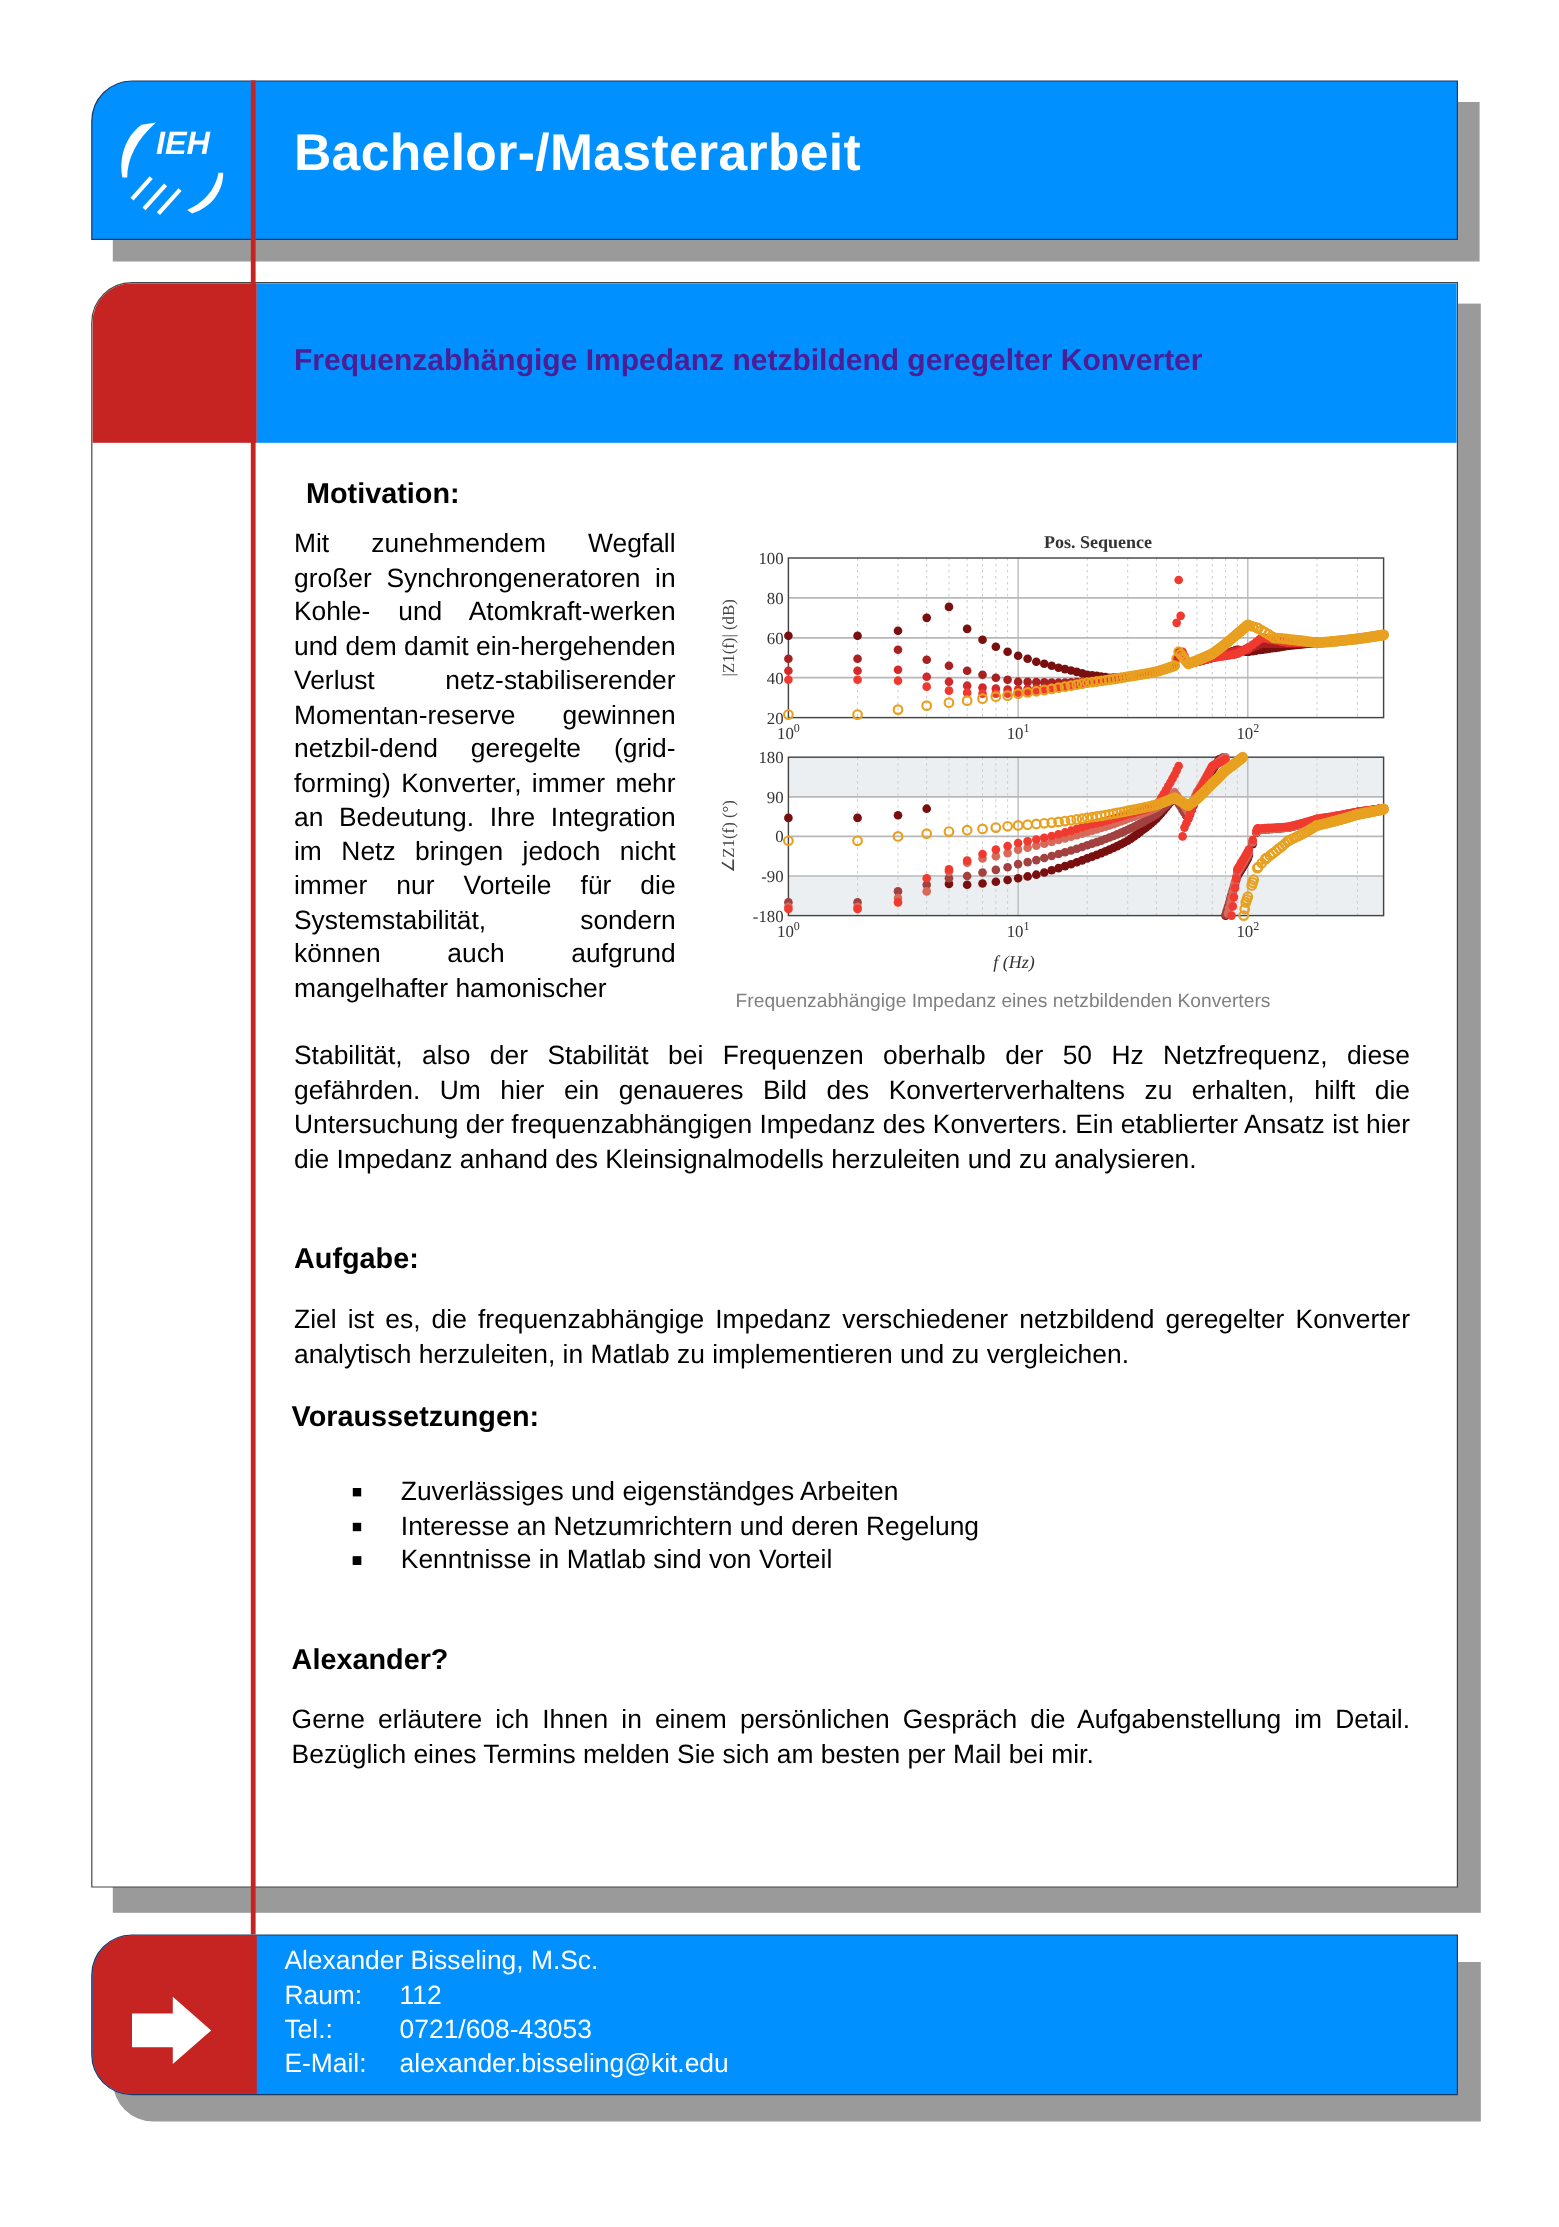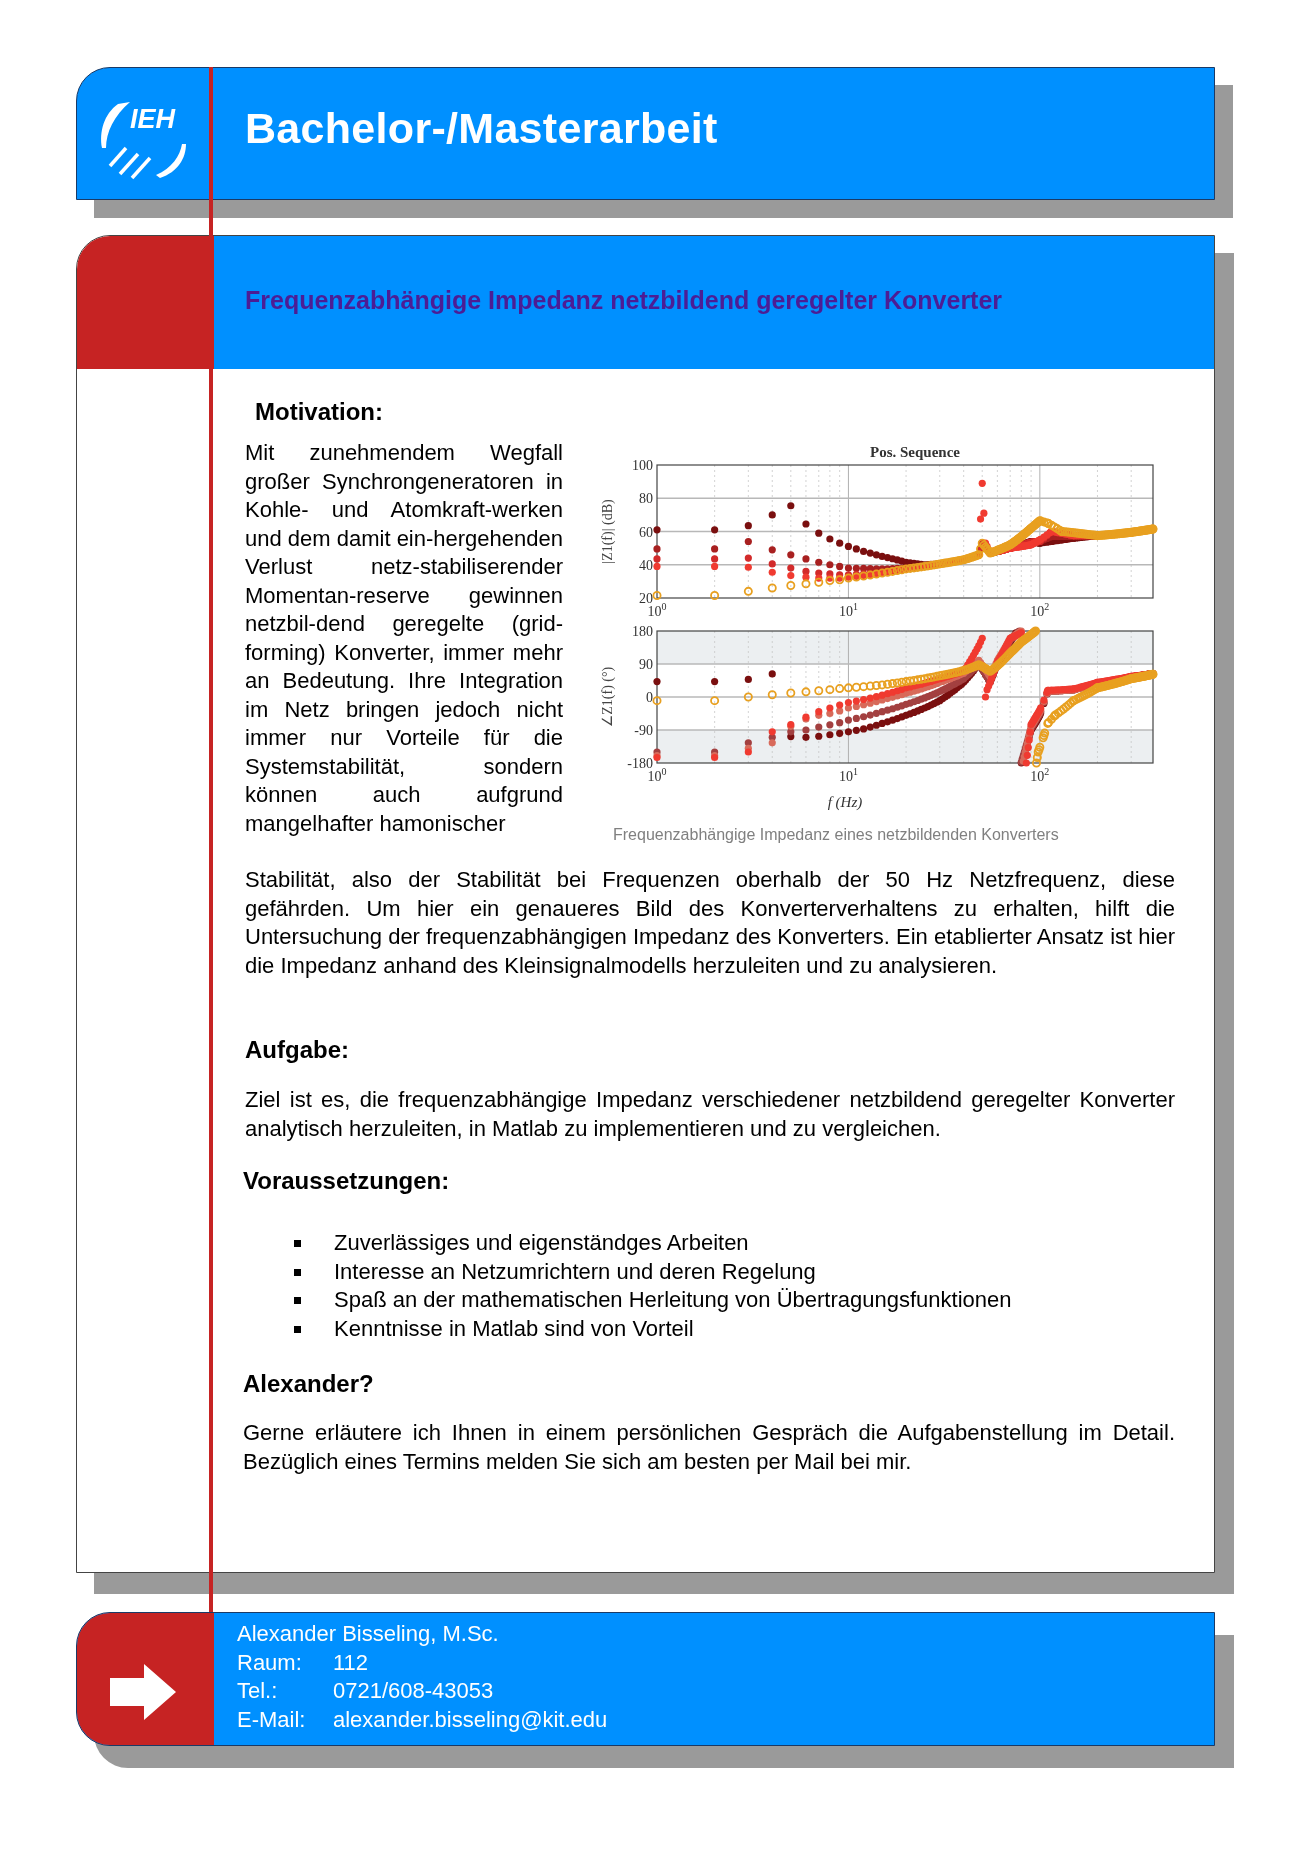--- a/index.html
+++ b/index.html
@@ -1930,21 +1930,21 @@
   </svg>
 <div id="caption">Frequenzabhängige Impedanz eines netzbildenden Konverters</div>
 
 <div class="h2" id="auf-h">Aufgabe:</div>
 <div class="para" id="auf-p">Ziel ist es, die frequenzabhängige Impedanz verschiedener netzbildend geregelter Konverter analytisch herzuleiten, in Matlab zu implementieren und zu vergleichen.</div>
 
 <div class="h2" id="vor-h">Voraussetzungen:</div>
 <ul id="vor-list">
   <li><span class="bullet"></span><span>Zuverlässiges und eigenständges Arbeiten</span></li>
   <li><span class="bullet"></span><span>Interesse an Netzumrichtern und deren Regelung</span></li>
-  <li><span class="bullet"></span><span>Spaß an der mathematischen Herleitung von Übertragungsfunktionen</span></li>
+  <li><span class="bullet"></span></li>
   <li><span class="bullet"></span><span>Kenntnisse in Matlab sind von Vorteil</span></li>
 </ul>
 
 <div class="h2" id="int-h">Alexander?</div>
 <div class="para" id="int-p">Gerne erläutere ich Ihnen in einem persönlichen Gespräch die Aufgabenstellung im Detail. Bezüglich eines Termins melden Sie sich am besten per Mail bei mir.</div>
 
 <div class="box" id="foot">
   <div id="foot-red"></div>
 </div>
 <svg id="arrow" viewBox="0 0 66 56">

